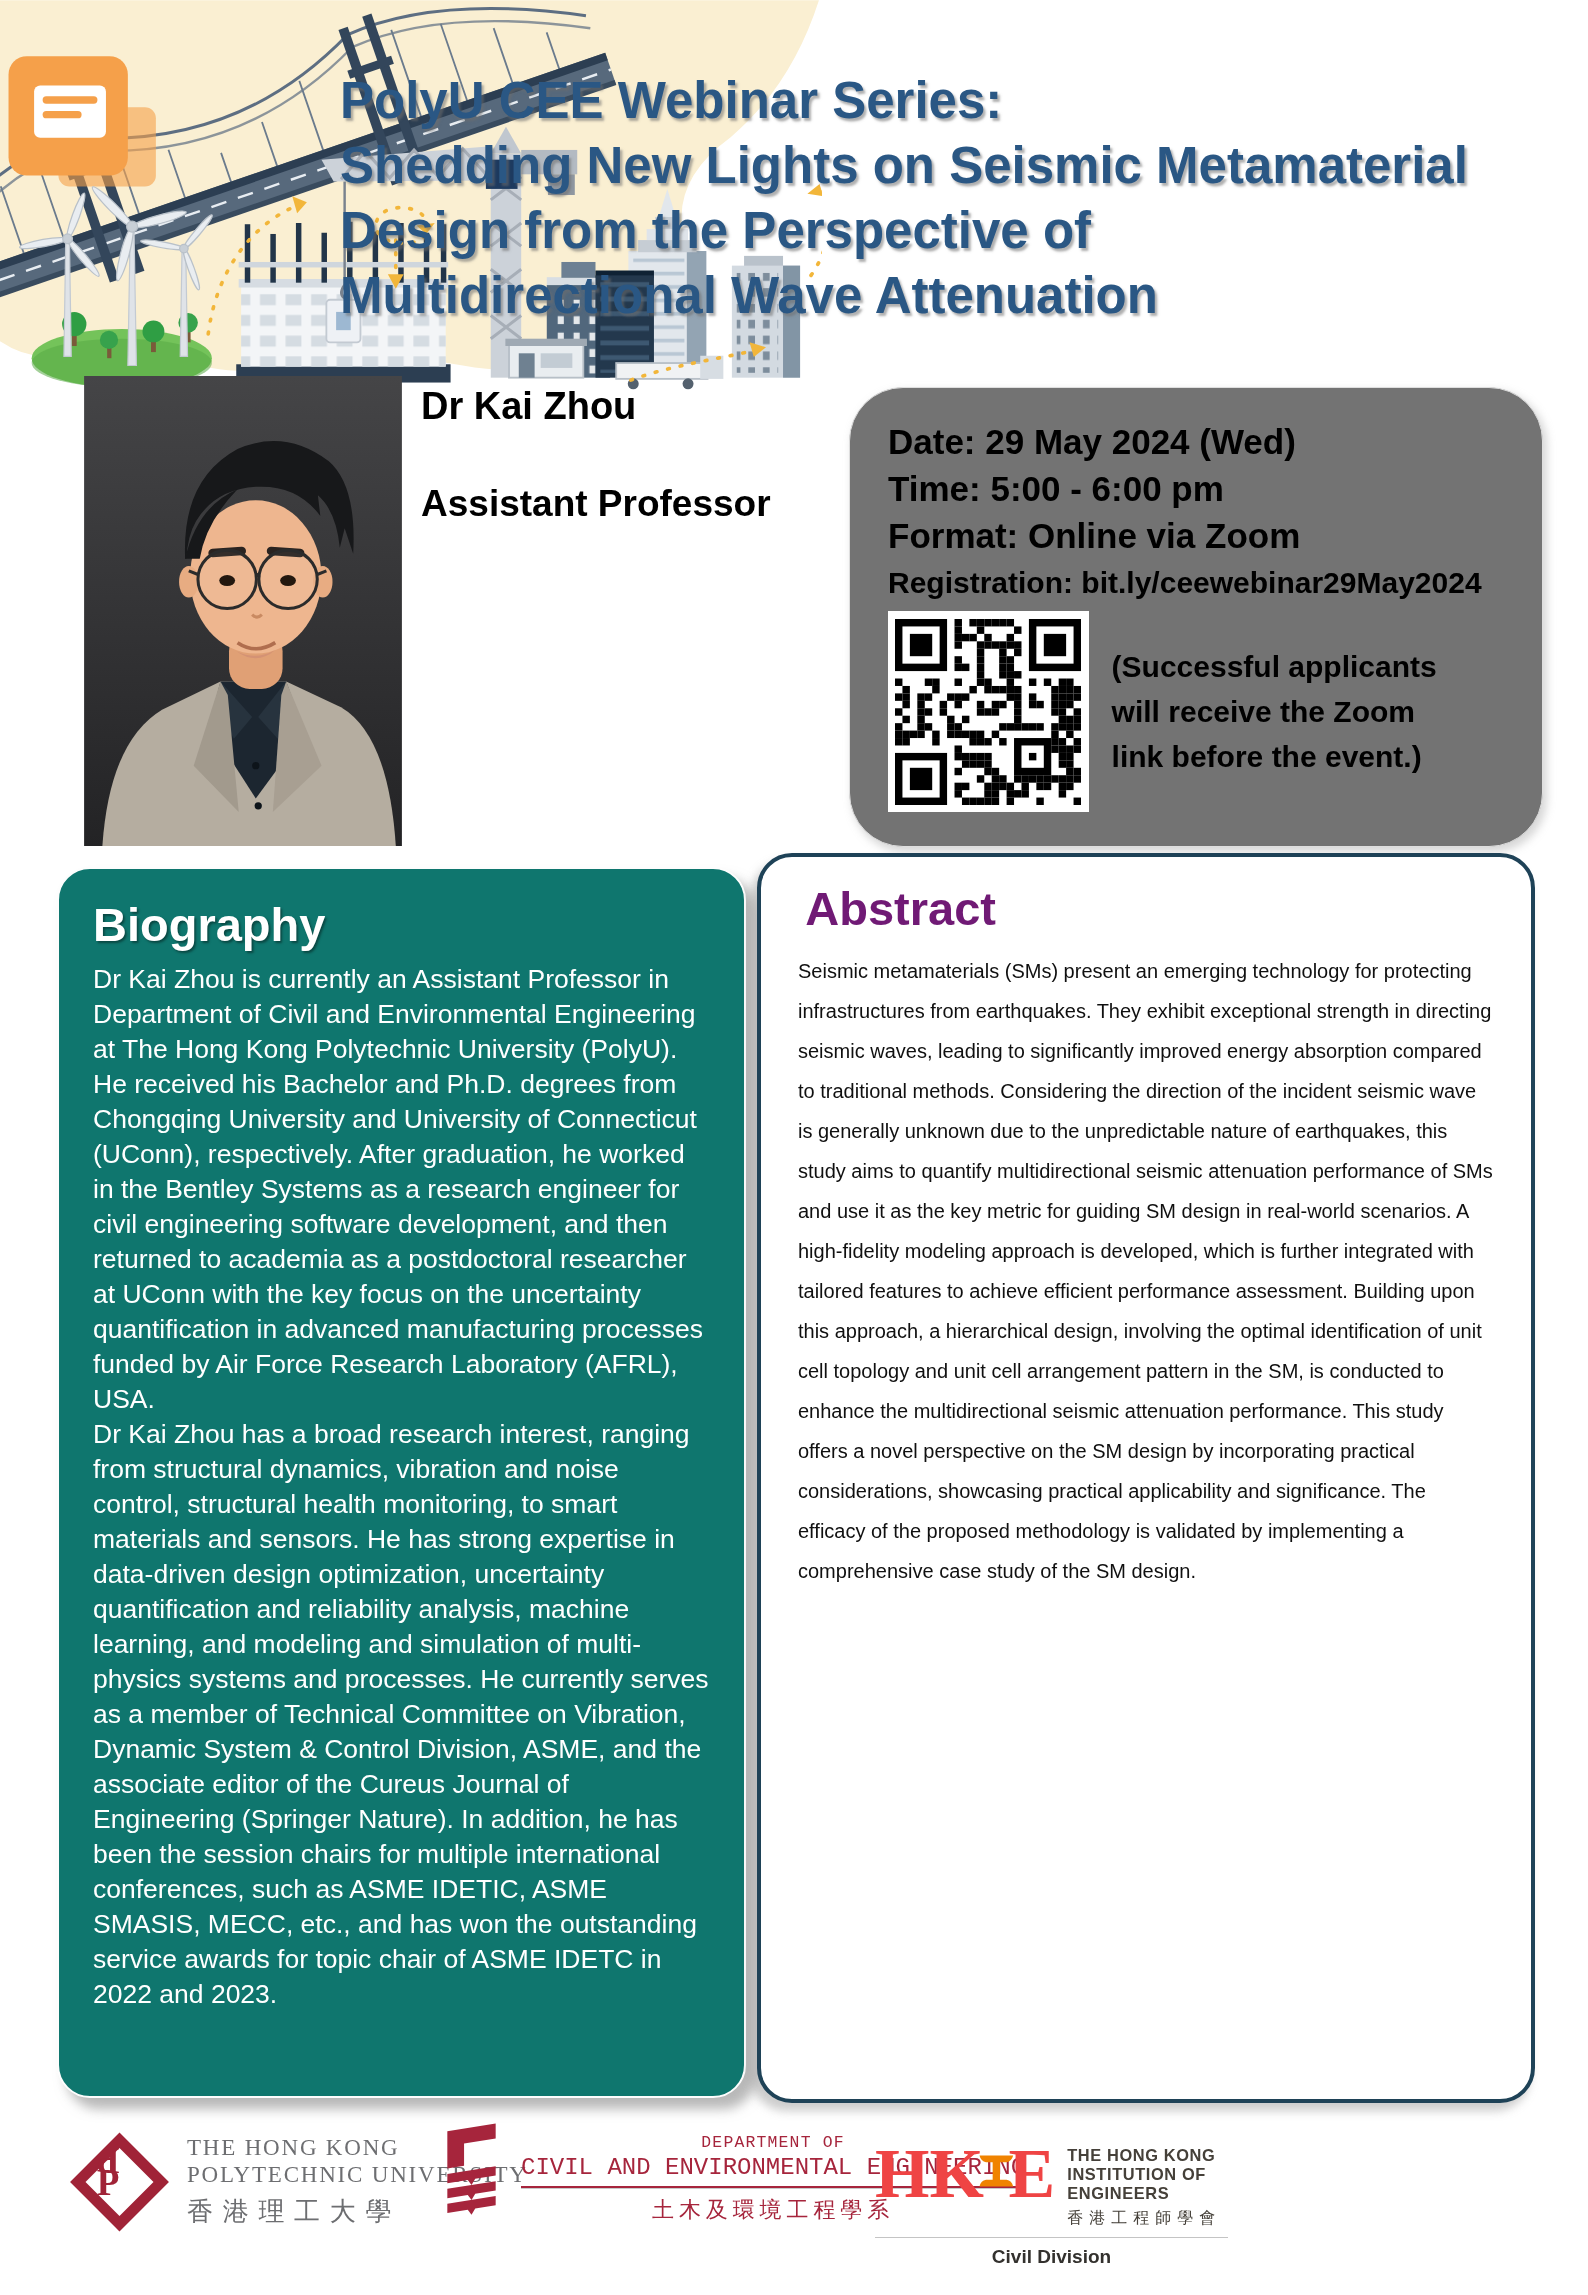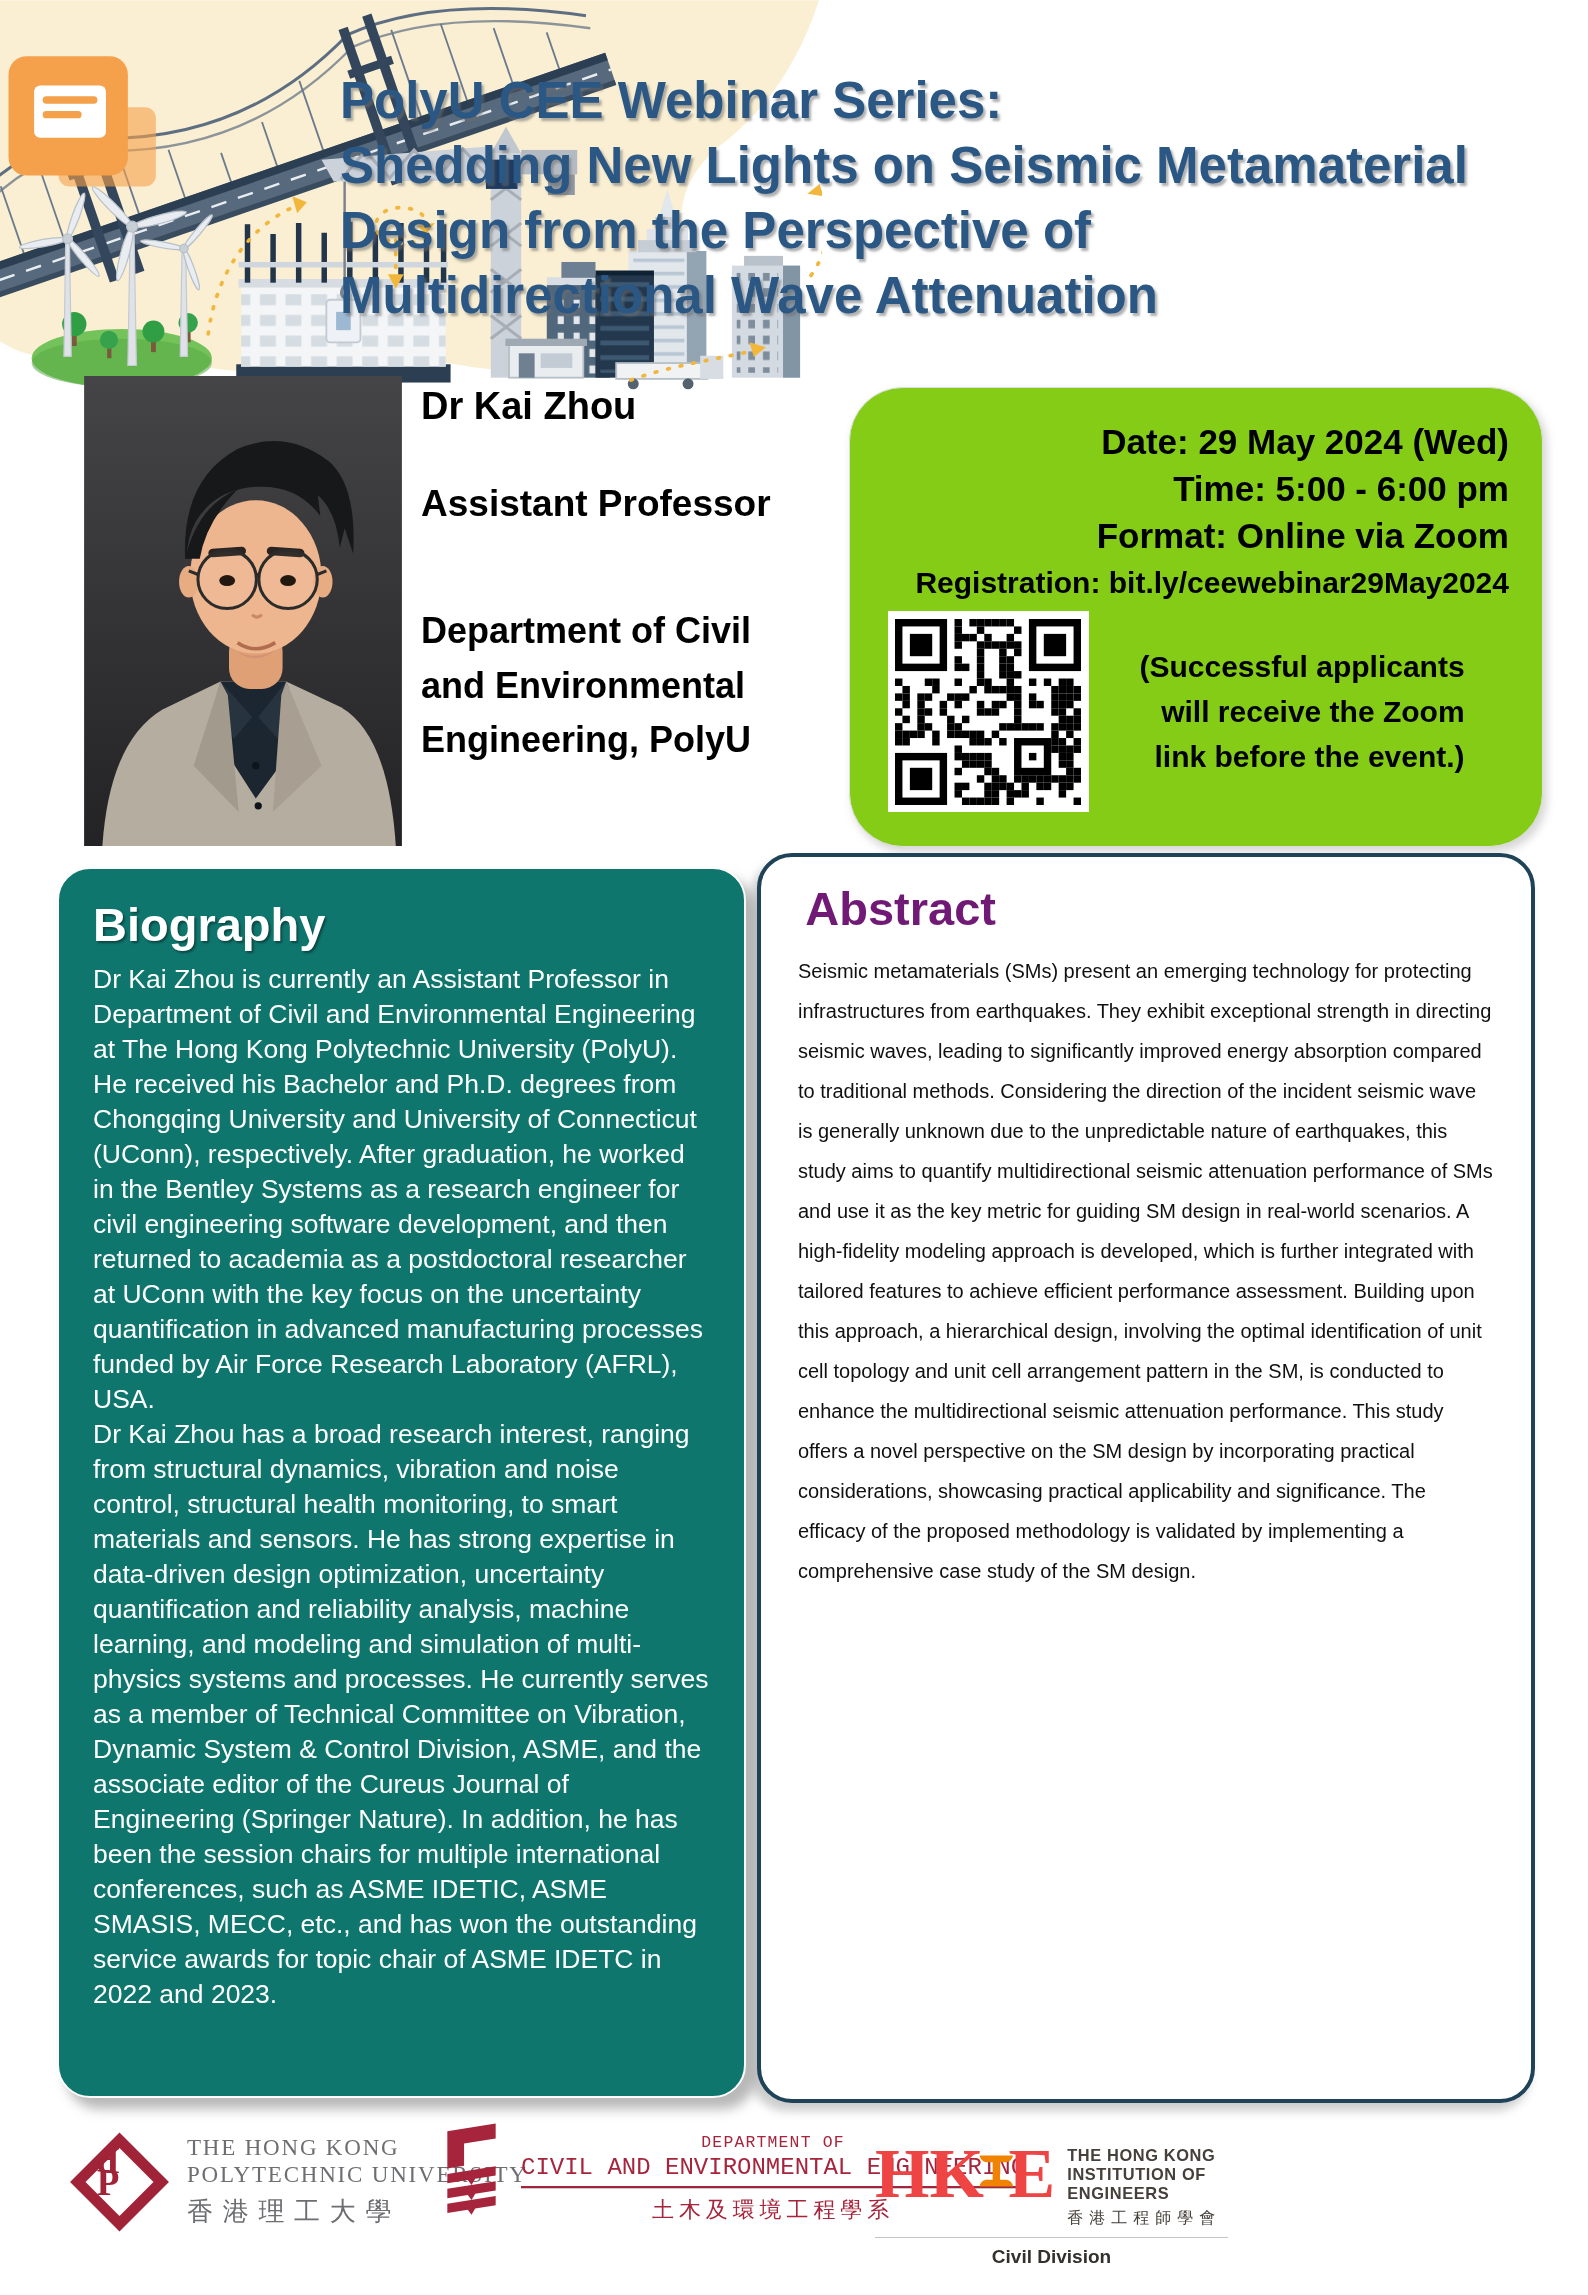--- a/index.html
+++ b/index.html
@@ -16,23 +16,23 @@
                text-shadow:2.4px 3px 2.4px rgba(110,110,110,.55);}
 
   
   .photo{position:absolute;left:84px;top:376px;width:318px;height:470px;}
   .speaker-info{position:absolute;left:421px;top:385px;width:377px;font-weight:bold;}
   .speaker-name{font-size:38px;}
   .speaker-role{font-size:37px;margin-top:55px;}
   .speaker-affil{font-size:36px;margin-top:79px;line-height:1.52;}
 
   
-  .event-box{position:absolute;left:849px;top:387px;width:694px;height:460px;background:#84cc16;
+  .event-box{position:absolute;left:849px;top:387px;width:694px;height:460px;background:#737373;
              border:1.2px solid #dedede;border-radius:54px;box-shadow:3.7px 4.9px 8.5px rgba(150,150,150,.38);
-             padding:30px 33px 21px 38px;box-sizing:border-box;font-weight:bold;text-align:right;}
+             padding:30px 33px 21px 38px;box-sizing:border-box;font-weight:bold;}
   .event-line{font-size:35px;line-height:47px;}
   .event-reg{font-size:30px;line-height:39px;margin-top:3.7px;}
   .event-reg .url{color:#000;text-decoration:none;}
   .event-row{display:flex;align-items:center;gap:23px;margin-top:9.7px;}
   .qr-wrap{background:#fff;padding:7.3px;width:186px;height:186px;flex:none;}
   .qr-wrap svg{width:100%;height:100%;}
   .event-note{font-size:30px;line-height:1.5;width:353px;}
 
   
   .bio-box{position:absolute;left:57px;top:867px;width:689px;height:1231px;background:#0f766e;
@@ -293,21 +293,20 @@
     <ellipse cx="235" cy="336" rx="13" ry="9" fill="#23180f"></ellipse>
     <ellipse cx="335" cy="336" rx="13" ry="9" fill="#23180f"></ellipse>
     <path d="M276,392 q8,8 16,0" stroke="#c98a62" stroke-width="5" fill="none"></path>
     <path d="M252,438 q30,20 62,0" stroke="#b06e4e" stroke-width="6" fill="none"></path>
     <path d="M250,452 q32,16 64,-2 q-30,26 -64,2 Z" fill="#d49274"></path>
   </svg>
 
   <div class="speaker-info">
     <div class="speaker-name">Dr Kai Zhou</div>
     <div class="speaker-role">Assistant Professor</div>
-    <div class="speaker-affil">Department of Civil and Environmental Engineering, PolyU</div>
   </div>
 
   <div class="event-box">
     <div class="event-line">Date: 29 May 2024 (Wed)</div>
     <div class="event-line">Time: 5:00 - 6:00 pm</div>
     <div class="event-line">Format: Online via Zoom</div>
     <div class="event-reg"><span>Registration: </span><span class="url">bit.ly/ceewebinar29May2024</span></div>
     <div class="event-row">
       <div class="qr-wrap">
         <svg id="qr-svg" viewBox="0 0 350 350" fill="#000" aria-hidden="true">

